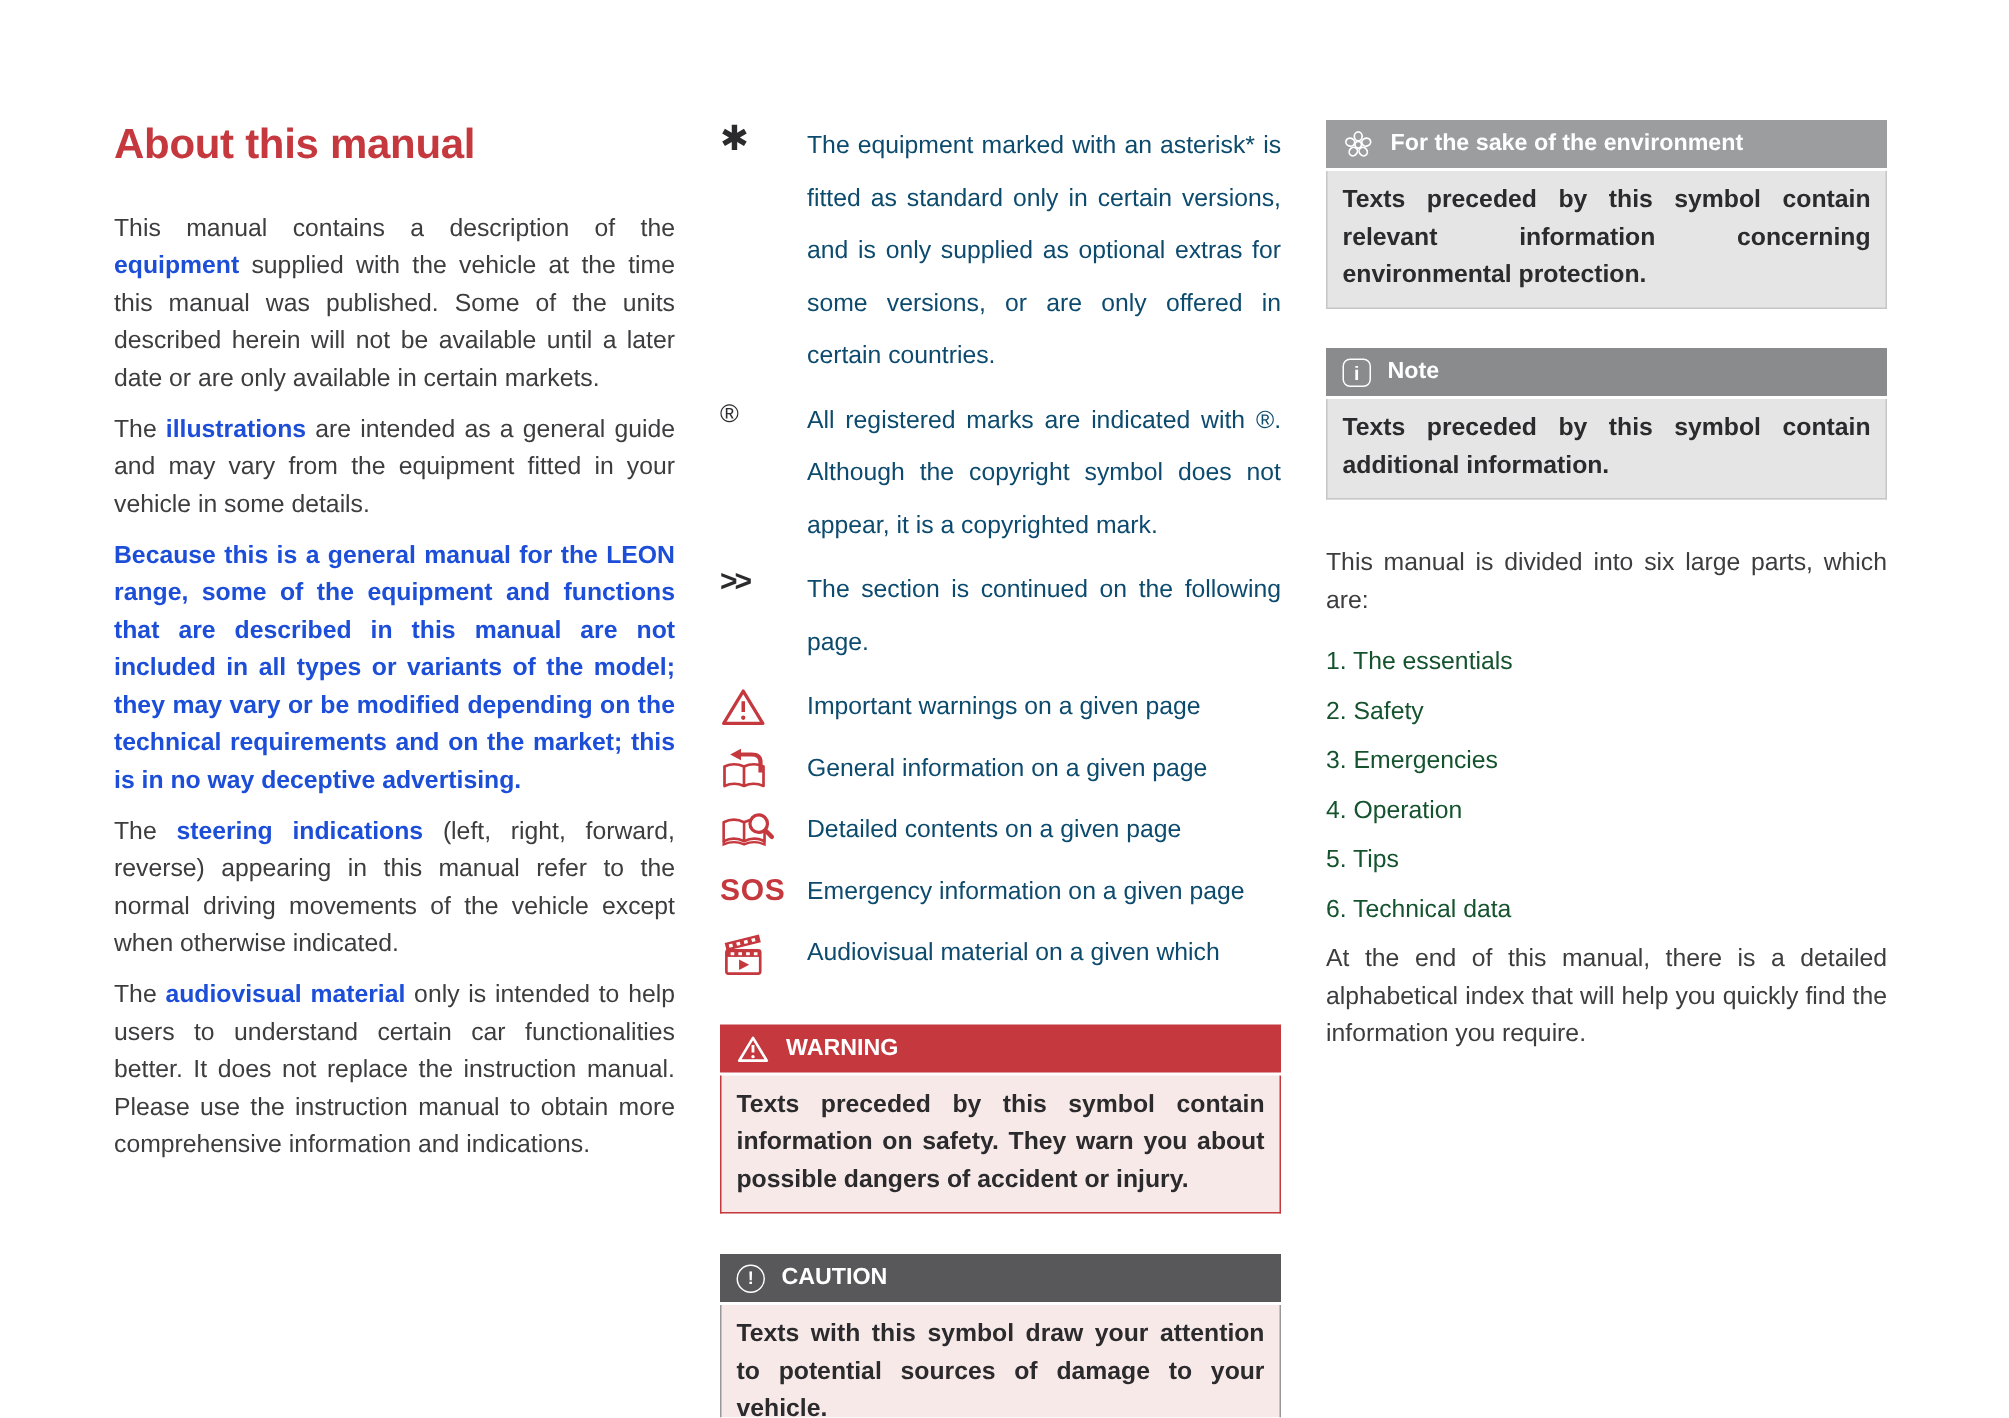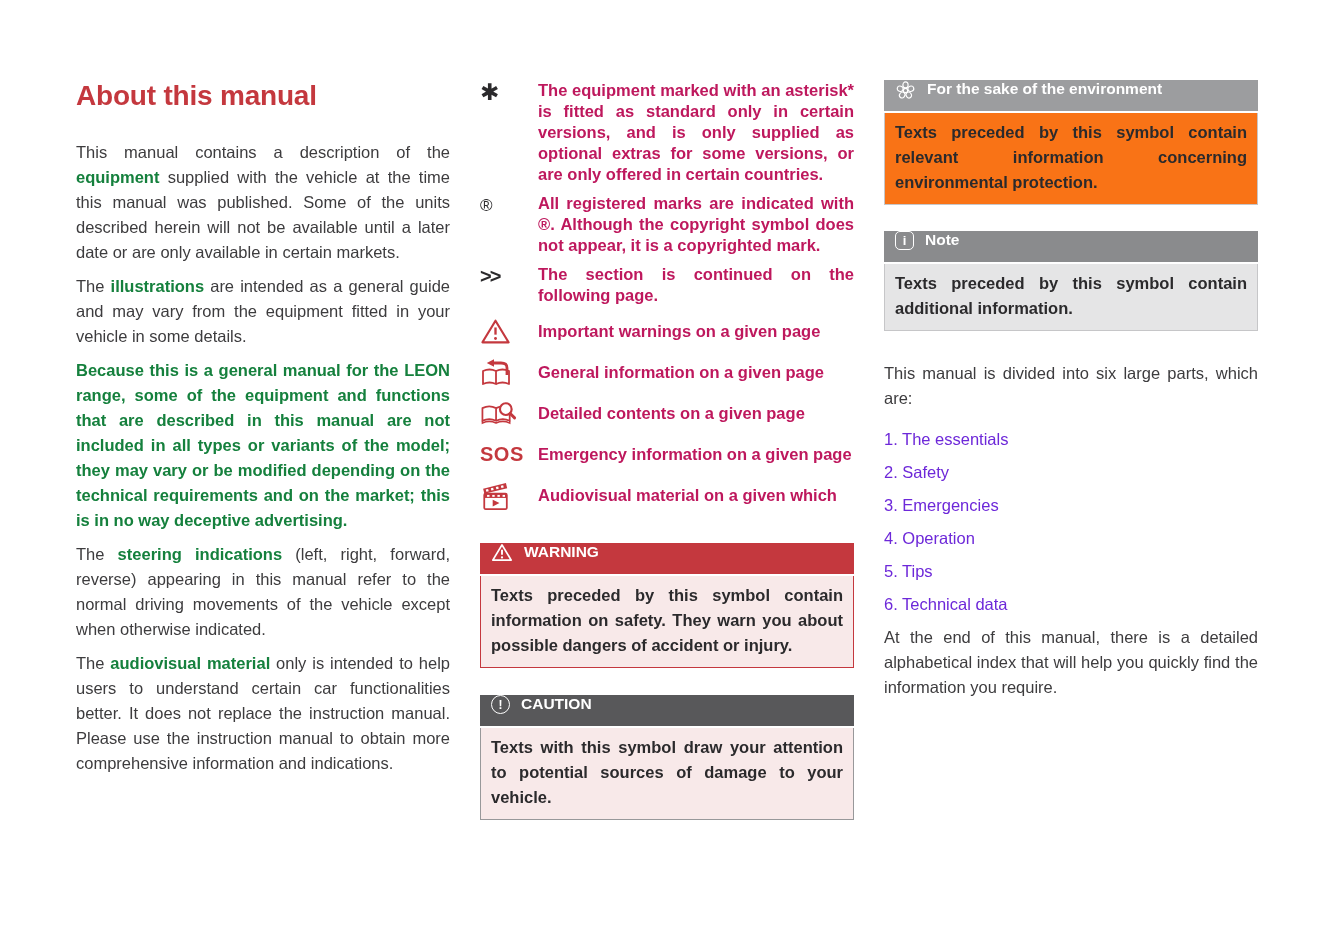--- a/index.html
+++ b/index.html
@@ -26,80 +26,81 @@
     margin: 0 0 28px 0;
     line-height: 32px;
   }
   .para {
     font-size: 16.5px;
     line-height: 25px;
     color: #3d3c3e;
     text-align: justify;
     margin-bottom: 9px;
   }
-  .para b, .para .seg-b { font-weight: 700; color: #15803d; }
+  .para b, .para .seg-b { font-weight: 700; color: #1d4ed8; }
 
   
   .sym-row { display: flex; margin-bottom: 8px; }
   .sym-row .sym-icon { flex: 0 0 58px; }
-  .sym-row .sym-text { flex: 1; font-size: 16.5px; line-height: 21px; color: #be185d; font-weight: bold; }
+  .sym-row .sym-text { flex: 1; font-size: 16.5px; line-height: 35px; color: #0c4a6e; }
   .sym-row.justify .sym-text { text-align: justify; }
   .sym-row.single { height: 41px; margin-bottom: 0; align-items: center; }
   .sym-row.single .sym-icon { display: flex; align-items: flex-start; }
   .glyph-asterisk { font-size: 23px; font-weight: 700; color: #2b2a2c; line-height: 25px; }
   .glyph-reg { font-size: 17px; color: #2b2a2c; line-height: 25px; }
   .glyph-cont { font-size: 20px; font-weight: 800; letter-spacing: -2px; color: #2b2a2c; line-height: 25px; }
   .glyph-sos { font-size: 20px; font-weight: 700; color: #c4383e; letter-spacing: 0.5px; }
 
   
   .alert-box { width: 374px; }
   .alert-head {
     height: 31px;
     display: flex;
+    align-items: center;
     gap: 11px;
-    padding: 0 11px;
+    padding: 16px 11px;
     color: #ffffff;
     font-weight: 700;
     font-size: 15.5px;
   }
   .alert-body {
     margin-top: 2px;
     padding: 7px 10px 9px 10px;
     font-weight: 700;
     font-size: 16.5px;
     line-height: 25px;
     color: #2b2a2c;
     text-align: justify;
   }
   .warning { margin-top: 27px; }
   .warning .alert-head { background: #c4383e; }
   .warning .alert-body { background: #f8e9e9; border: 1px solid #c4383e; border-top: 0; }
   .caution { margin-top: 27px; }
   .caution .alert-head { background: #58585a; }
   .caution .alert-body { background: #f8e9e9; border: 1px solid #98989a; border-top: 0; }
   .env .alert-head { background: #9c9d9f; }
-  .env .alert-body { background: #f97316; border: 1px solid #c6c6c8; border-top: 0; }
+  .env .alert-body { background: #e5e5e5; border: 1px solid #c6c6c8; border-top: 0; }
   .note { margin-top: 26px; }
   .note .alert-head { background: #8a8b8d; }
   .note .alert-body { background: #e5e5e6; border: 1px solid #c6c6c8; border-top: 0; }
 
   .round-icon {
     width: 19px; height: 19px;
     border: 1.8px solid #fff;
     display: flex; align-items: center; justify-content: center;
     font-weight: 700; font-size: 12px; color: #fff;
     flex: 0 0 auto;
   }
   .circle { border-radius: 50%; }
   .rounded-sq { border-radius: 5px; font-size: 13px; }
 
   
   .intro { margin-top: 30px; }
   ul.parts { list-style: none; margin: 16px 0 0 0; padding: 0; }
-  ul.parts li { font-size: 16.5px; line-height: 25px; color: #6d28d9; margin-bottom: 8px; }
+  ul.parts li { font-size: 16.5px; line-height: 25px; color: #14532d; margin-bottom: 8px; }
   .outro { margin-top: 0; }
 </style>
 </head>
 <body>
 
 <div class="page">
 
   <section class="col col-left">
     <h1 class="page-title">About this manual</h1>
     <p class="para"><span>This manual contains a description of the </span><span class="seg-b">equipment</span><span> supplied with the vehicle at the time this manual was published. Some of the units described herein will not be available until a later date or are only available in certain markets.</span></p>

